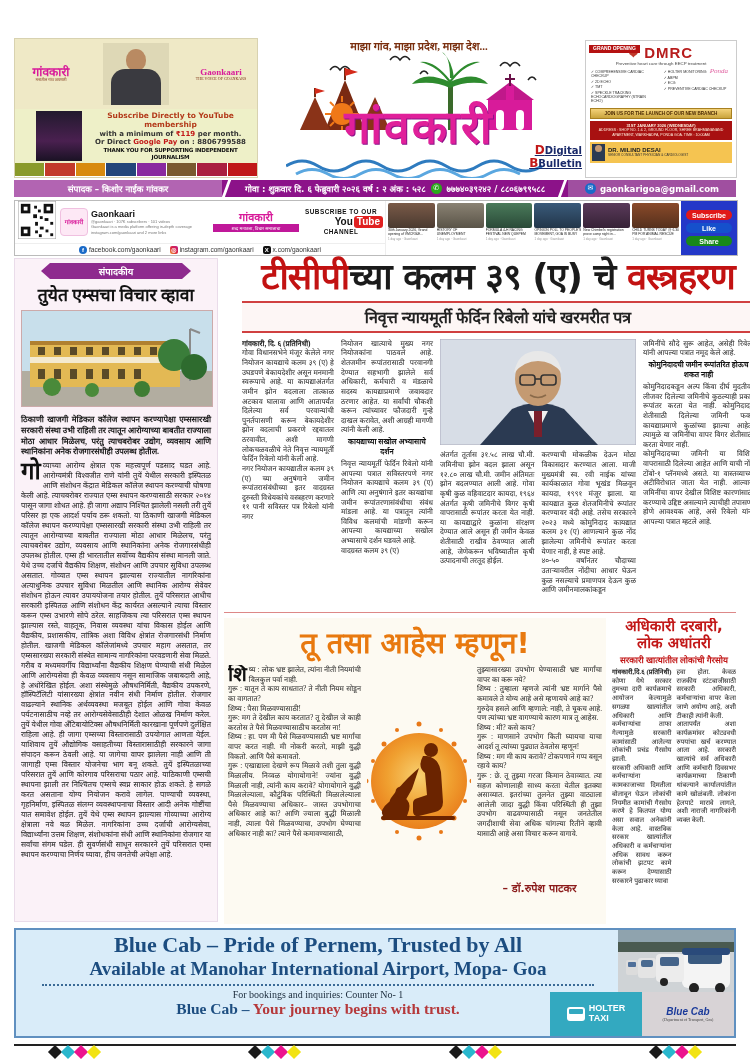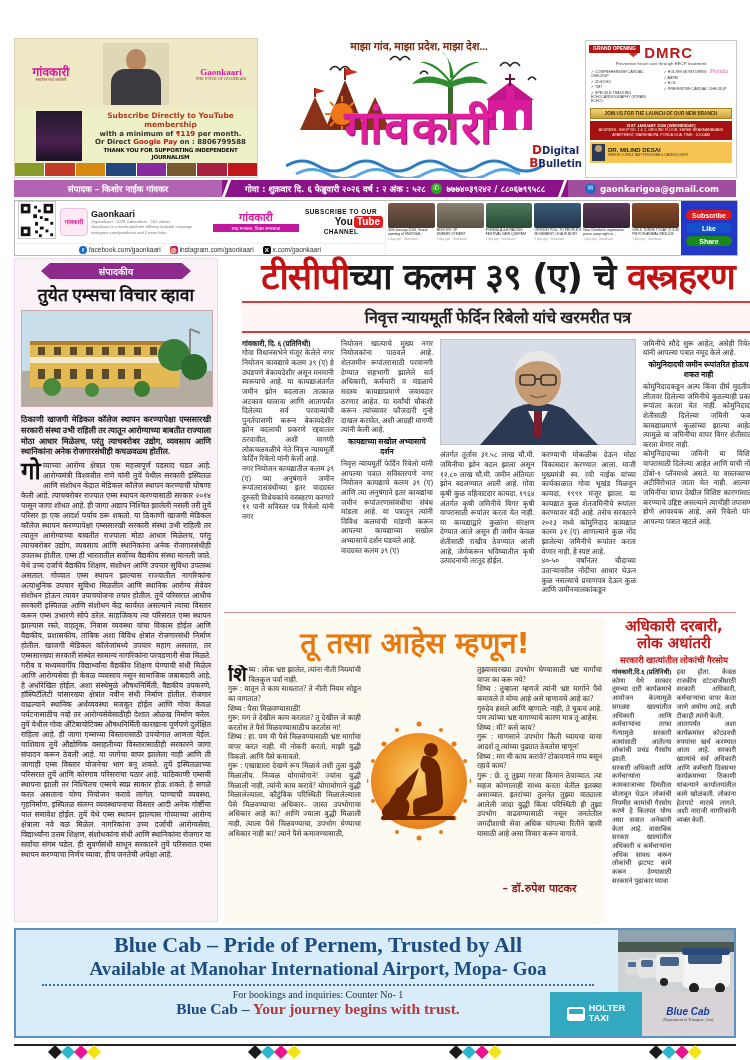--- a/index.html
+++ b/index.html
@@ -28,21 +28,21 @@
   .al3{font-size:7px;font-weight:bold;color:#c21818;}
   .al4{font-size:5.6px;font-weight:bold;color:#111;letter-spacing:-0.2px;}
   .al-strip{height:13px;display:flex;gap:1px;background:#fff;}
   .al-strip div{flex:1;}
 
   .mast-center{position:absolute;left:258px;top:38px;width:322px;height:140px;text-align:center;}
   .tagline{font-size:11px;font-weight:bold;color:#7a3010;}
   .scene{position:absolute;left:12px;top:14px;}
   .mast-logo{position:absolute;left:0;top:66px;width:100%;font-size:46px;font-weight:bold;color:#e0209a;line-height:1;letter-spacing:2px;text-shadow:1px 1px 0 #8c1289;}
   .waves{position:absolute;left:28px;bottom:0;}
-  .digital{position:absolute;right:-2px;bottom:8px;text-align:center;font-size:10px;font-weight:bold;color:#1a2a6a;line-height:1.1;}
+  .digital{position:absolute;right:-2px;bottom:8px;text-align:right;font-size:10px;font-weight:bold;color:#1a2a6a;line-height:1.1;text-decoration:underline;}
   .digital b{color:#c21818;font-size:12px;}
 
   .ad-right{position:absolute;left:585px;top:40px;width:150px;height:136px;background:#fff;border:1px solid #ccc;font-family:"Liberation Sans",sans-serif;overflow:hidden;}
   .ribbon{position:absolute;left:3px;top:4px;background:#b51212;color:#fff;font-size:5px;font-weight:bold;padding:1px 4px;line-height:1.1;text-align:center;}
   .dm-brand{margin-top:3px;text-align:center;font-size:15px;font-weight:bold;color:#b71c1c;letter-spacing:1px;}
   .dm-heart{color:#c0392b;font-size:11px;}
   .dm-tag{font-size:4.4px;color:#444;text-align:center;}
   .dm-city{position:absolute;right:8px;top:26px;color:#e060a0;font-style:italic;font-size:7px;font-family:"Liberation Serif",serif;}
   .dm-feats{display:flex;justify-content:space-between;padding:2px 5px;margin-top:2px;}
   .dm-feats ul{margin:0;padding:0;list-style:none;font-size:3.6px;color:#333;width:48%;}
@@ -432,21 +432,21 @@
           <rect x="112" y="58" width="7" height="10"></rect>
       </g>
       <line x1="168" y1="18" x2="168" y2="70" stroke="#8a8a8a" stroke-width="2"></line>
       <line x1="168" y1="18" x2="178" y2="22" stroke="#8a8a8a" stroke-width="2"></line>
       <circle cx="152" cy="44" r="16" fill="#3a7d3a"></circle>
       <circle cx="172" cy="56" r="13" fill="#2e6b2e"></circle>
       <circle cx="30" cy="76" r="9" fill="#4a8a3a"></circle>
       <circle cx="70" cy="79" r="7" fill="#4a8a3a"></circle>
       <circle cx="120" cy="78" r="8" fill="#3f7d33"></circle>
     </svg>
-    <div class="ed-intro just">ठिकाणी खाजगी मेडिकल कॉलेज स्थापन करण्यापेक्षा एम्ससारखी सरकारी संस्था उभी राहिली तर त्यातून आरोग्याच्या बाबतीत राज्याला मोठा आधार मिळेलच, परंतु त्याचबरोबर उद्योग, व्यवसाय आणि स्थानिकांना अनेक रोजगारसंधीही कचळवळ्ध होतील.</div>
+    <div class="ed-intro just">ठिकाणी खाजगी मेडिकल कॉलेज स्थापन करण्यापेक्षा एम्ससारखी सरकारी संस्था उभी राहिली तर त्यातून आरोग्याच्या बाबतीत राज्याला मोठा आधार मिळेलच, परंतु त्याचबरोबर उद्योग, व्यवसाय आणि स्थानिकांना अनेक रोजगारसंधीही उपलब्ध होतील.</div>
     <div class="ed-body just">
       <span class="dropcap">गो</span><span>व्याच्या आरोग्य क्षेत्रात एक महत्त्वपूर्ण पडसाद घडत आहे. आरोग्यमंत्री विश्वजीत राणे यांनी तुयें येथील सरकारी इस्पितळ आणि संशोधन केंद्रात मेडिकल कॉलेज स्थापन करण्याची घोषणा केली आहे. त्याचबरोबर राज्यात एम्स स्थापन करण्यासाठी सरकार २०१४ पासून जागा शोधत आहे. ही जागा अद्याप निश्चित झालेली नसली तरी तुयें परिसर हा एक आदर्श पर्याय ठरू शकतो. या ठिकाणी खाजगी मेडिकल कॉलेज स्थापन करण्यापेक्षा एम्ससारखी सरकारी संस्था उभी राहिली तर त्यातून आरोग्याच्या बाबतीत राज्याला मोठा आधार मिळेलच, परंतु त्याचबरोबर उद्योग, व्यवसाय आणि स्थानिकांना अनेक रोजगारसंधीही उपलब्ध होतील. एम्स ही भारतातील सर्वोच्च वैद्यकीय संस्था मानली जाते. येथे उच्च दर्जाचे वैद्यकीय शिक्षण, संशोधन आणि उपचार सुविधा उपलब्ध असतात. गोव्यात एम्स स्थापन झाल्यास राज्यातील नागरिकांना अत्याधुनिक उपचार सुविधा मिळतील आणि स्थानिक आरोग्य सेवेवर संशोधन होऊन त्यावर उपाययोजना तयार होतील. तुयें परिसरात आधीच सरकारी इस्पितळ आणि संशोधन केंद्र कार्यरत असल्याने त्याचा विस्तार करून एम्स उभारणे सोपे ठरेल. साहजिकच त्या परिसरात एम्स स्थापन झाल्यास रस्ते, वाहतूक, निवास व्यवस्था यांचा विकास होईल आणि वैद्यकीय, प्रशासकीय, तांत्रिक अशा विविध क्षेत्रांत रोजगारसंधी निर्माण होतील. खाजगी मेडिकल कॉलेजांमध्ये उपचार महाग असतात, तर एम्ससारख्या सरकारी संस्थेत सामान्य नागरिकांना परवडणारी सेवा मिळते. गरीब व मध्यमवर्गीय विद्यार्थ्यांना वैद्यकीय शिक्षण घेण्याची संधी मिळेल आणि आरोग्यसेवा ही केवळ व्यवसाय नसून सामाजिक जबाबदारी आहे, हे अधोरेखित होईल. अशा संस्थेमुळे औषधनिर्मिती, वैद्यकीय उपकरणे, हॉस्पिटॅलिटी यांसारख्या क्षेत्रांत नवीन संधी निर्माण होतील. रोजगार वाढल्याने स्थानिक अर्थव्यवस्था मजबूत होईल आणि गोवा केवळ पर्यटनासाठीच नव्हे तर आरोग्यसेवेसाठीही देशात ओळख निर्माण करेल. तुयें येथील गोवा अँटिबायोटिक्स औषधनिर्मिती कारखाना पूर्णपणे दुर्लक्षित राहिला आहे. ही जागा एम्सच्या विस्तारासाठी उपयोगात आणता येईल. याशिवाय तुयें औद्योगिक वसाहतीच्या विस्तारासाठीही सरकारने जागा संपादन करून ठेवली आहे. या जागेचा वापर झालेला नाही आणि ती जागाही एम्स विस्तार योजनेचा भाग बनू शकते. तुयें इस्पितळाच्या परिसरात तुयें आणि कोरगाव परिसराचा पठार आहे. याठिकाणी एम्सची स्थापना झाली तर निश्चितच एम्सचे स्वप्न साकार होऊ शकते. हे सगळे करत असताना योग्य नियोजन करावे लागेल. पाण्याची व्यवस्था, गृहनिर्माण, इस्पितळ संलग्न व्यवस्थापनाचा विस्तार आदी अनेक गोष्टींचा यात समावेश होईल. तुयें येथे एम्स स्थापन झाल्यास गोव्याच्या आरोग्य क्षेत्राला नवे बळ मिळेल. नागरिकांना उच्च दर्जाची आरोग्यसेवा, विद्यार्थ्यांना उत्तम शिक्षण, संशोधकांना संधी आणि स्थानिकांना रोजगार या सर्वांचा संगम घडेल. ही सुवर्णसंधी साधून सरकारने तुयें परिसरात एम्स स्थापन करण्याचा निर्णय घ्यावा, हीच जनतेची अपेक्षा आहे.</span>
     </div>
   </div>
 
   <div class="lead">
     <div class="lead-headline">
       <span class="hl-red">टीसीपी</span><span>च्या कलम ३९ (ए) चे </span><span class="hl-red">वस्त्रहरण</span>
     </div>
     <div class="lead-subhead">निवृत्त न्यायमूर्ती फेर्दिन रिबेलो यांचे खरमरीत पत्र</div>

